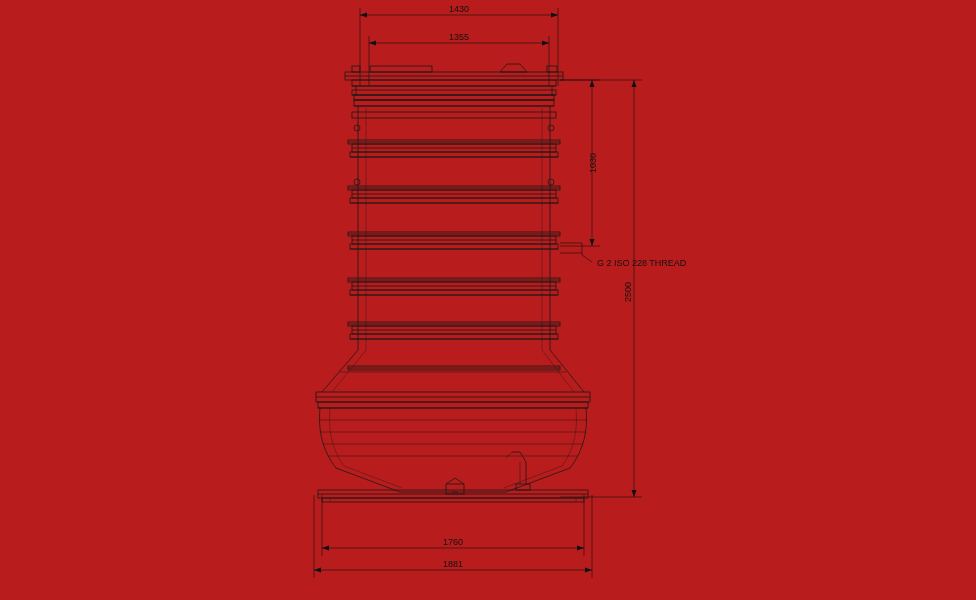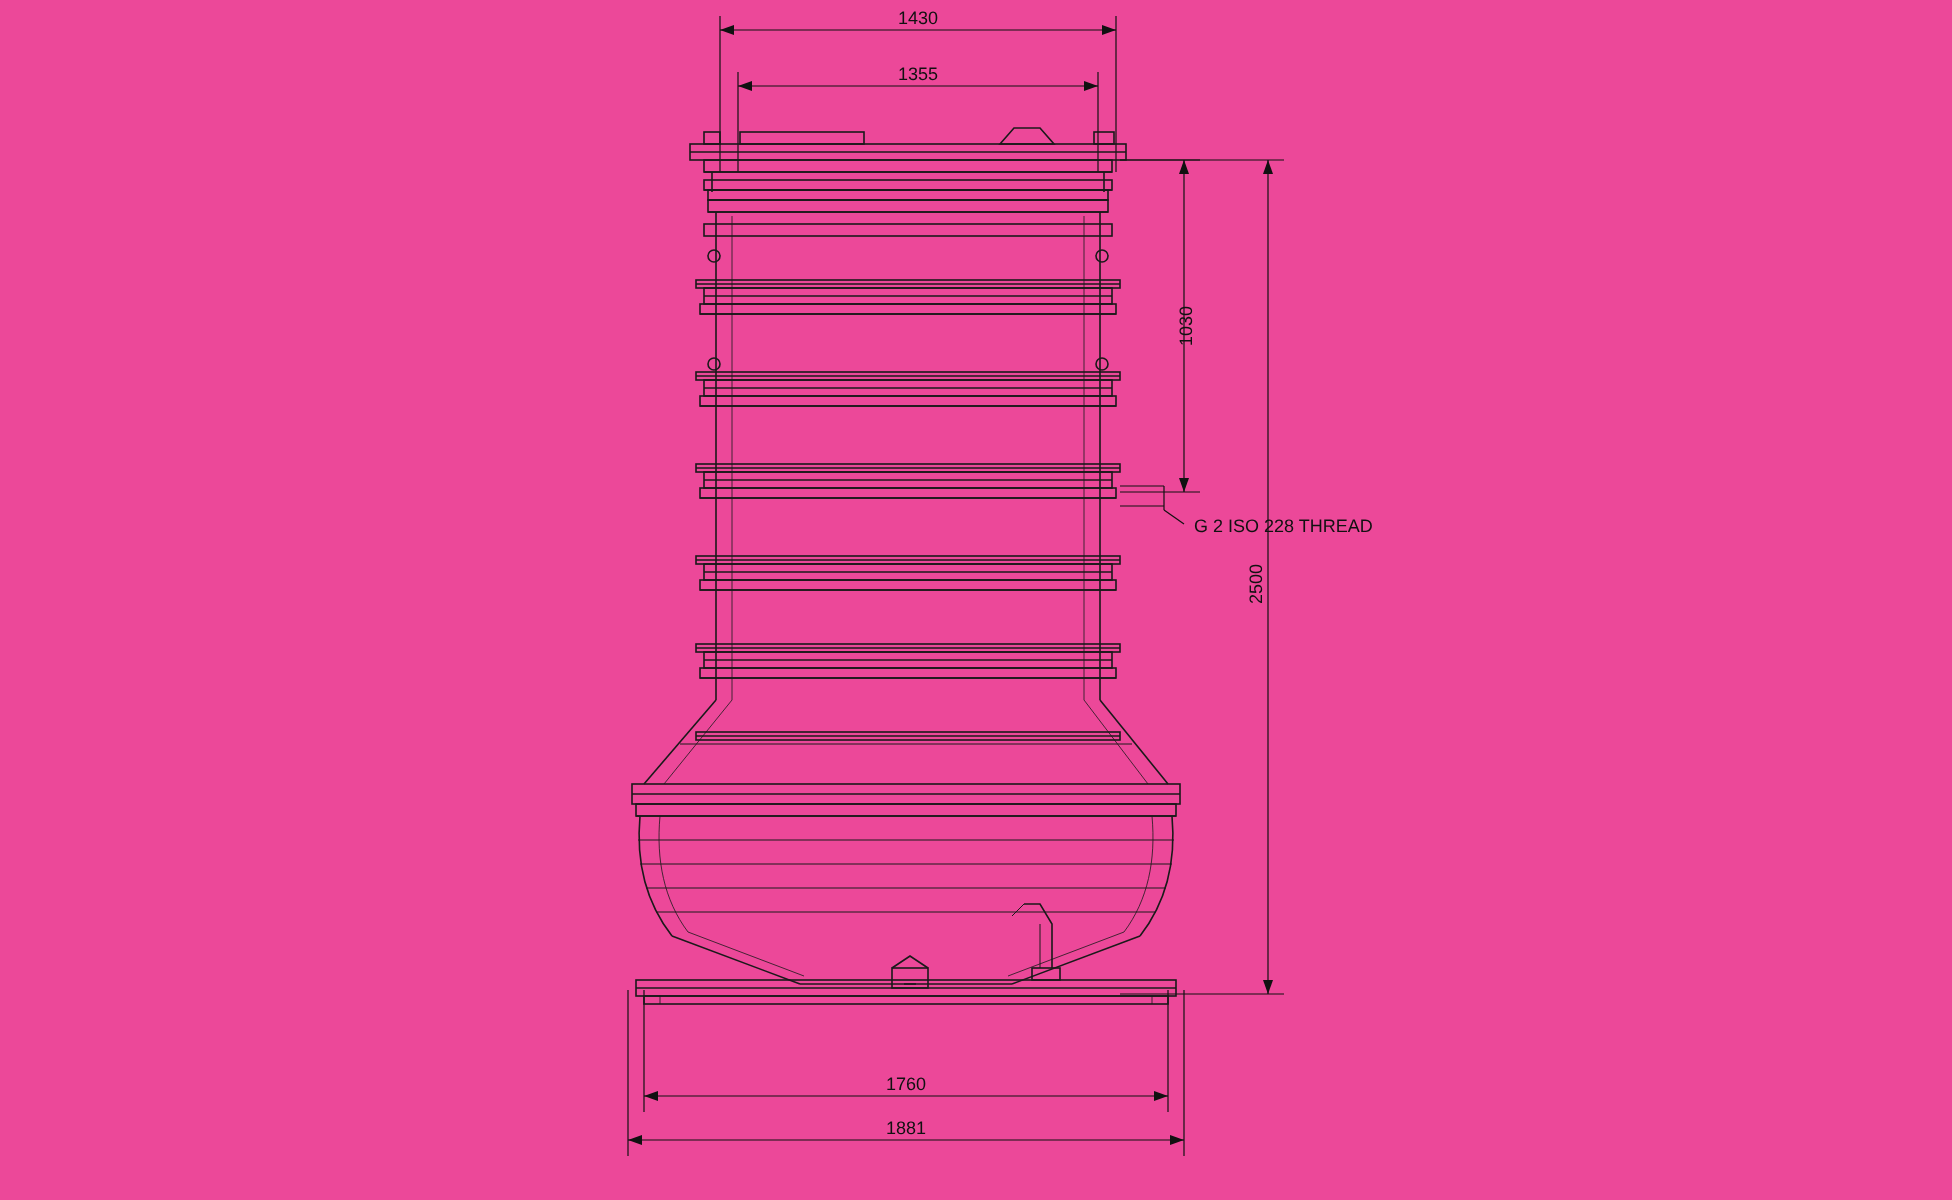--- a/index.html
+++ b/index.html
@@ -7,21 +7,21 @@
     padding: 0;
     background: #ffffff;
   }
   body {
     font-family: "Liberation Sans", sans-serif;
   }
   #canvas {
     position: relative;
     width: 976px;
     height: 600px;
-    background: #ec4899;
+    background: #b91c1c;
     overflow: hidden;
   }
   #drawing-svg {
     position: absolute;
     left: 0;
     top: 0;
     width: 976px;
     height: 600px;
   }
   .dim-text {

